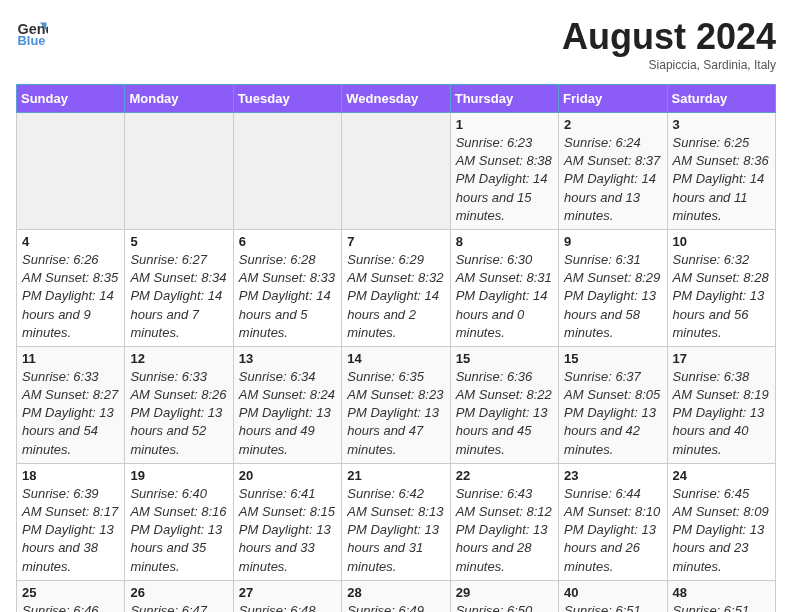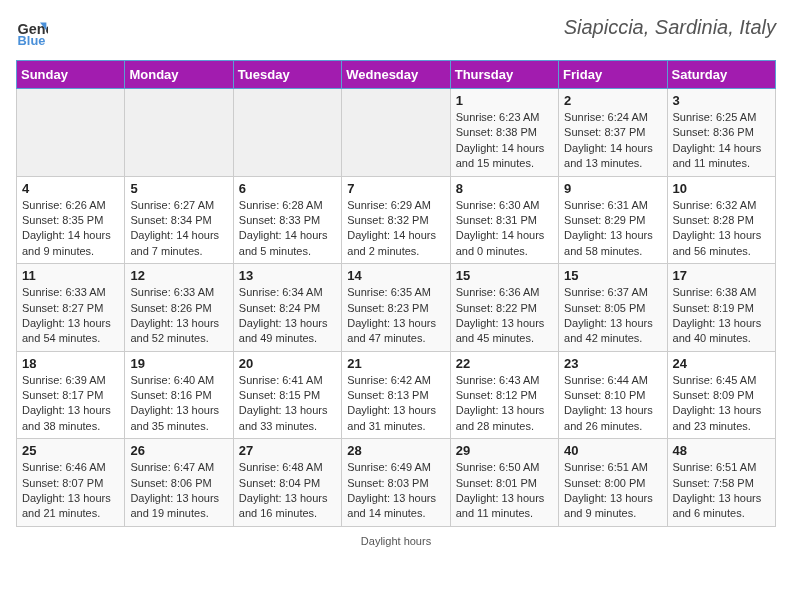--- a/index.html
+++ b/index.html
@@ -27,31 +27,30 @@
     }
     .title-block {
       text-align: right;
     }
     .month-title {
       font-size: 36px;
       font-weight: bold;
       color: #222;
     }
     .location-title {
-      font-size: 20px;
+      font-size: 12px;
       color: #555;
-      font-style: italic;
     }
     .calendar {
       width: 100%;
       border-collapse: collapse;
       border: 1px solid #ccc;
     }
     .calendar th {
-      background-color: #a21caf;
+      background-color: #8b5cf6;
       color: #fff;
       font-size: 13px;
       font-weight: bold;
       padding: 6px 4px;
       text-align: left;
       border: 1px solid #5a9fd4;
     }
     .calendar td {
       vertical-align: top;
       border: 1px solid #ccc;
@@ -69,23 +68,24 @@
       background: #ffffff;
     }
     .day-num {
       font-size: 13px;
       font-weight: bold;
       color: #222;
       display: block;
       margin-bottom: 2px;
     }
     .day-info {
-      font-size: 11px;
+      font-size: 13px;
       color: #333;
       line-height: 1.4;
+      font-style: italic;
     }
     .empty-cell {
       background: #f0f0f0 !important;
     }
     .footer-note {
       margin-top: 8px;
       font-size: 11px;
       color: #555;
       text-align: center;
     }
@@ -95,20 +95,21 @@
 
 <div class="header">
   <div class="logo">
     <svg class="logo-icon" viewBox="0 0 40 40">
       <text x="2" y="22" font-size="18" font-weight="bold" fill="#333" font-family="Arial">General</text>
       <text x="2" y="36" font-size="16" font-weight="bold" fill="#4a90d9" font-family="Arial">Blue</text>
       <polygon points="30,8 38,8 38,18" fill="#4a90d9"></polygon>
     </svg>
   </div>
   <div class="title-block">
+    <div class="month-title">August 2024</div>
     <div class="location-title">Siapiccia, Sardinia, Italy</div>
   </div>
 </div>
 
 <table class="calendar">
   <thead>
     <tr>
     <th>Sunday</th>
         <th>Monday</th>
         <th>Tuesday</th>

